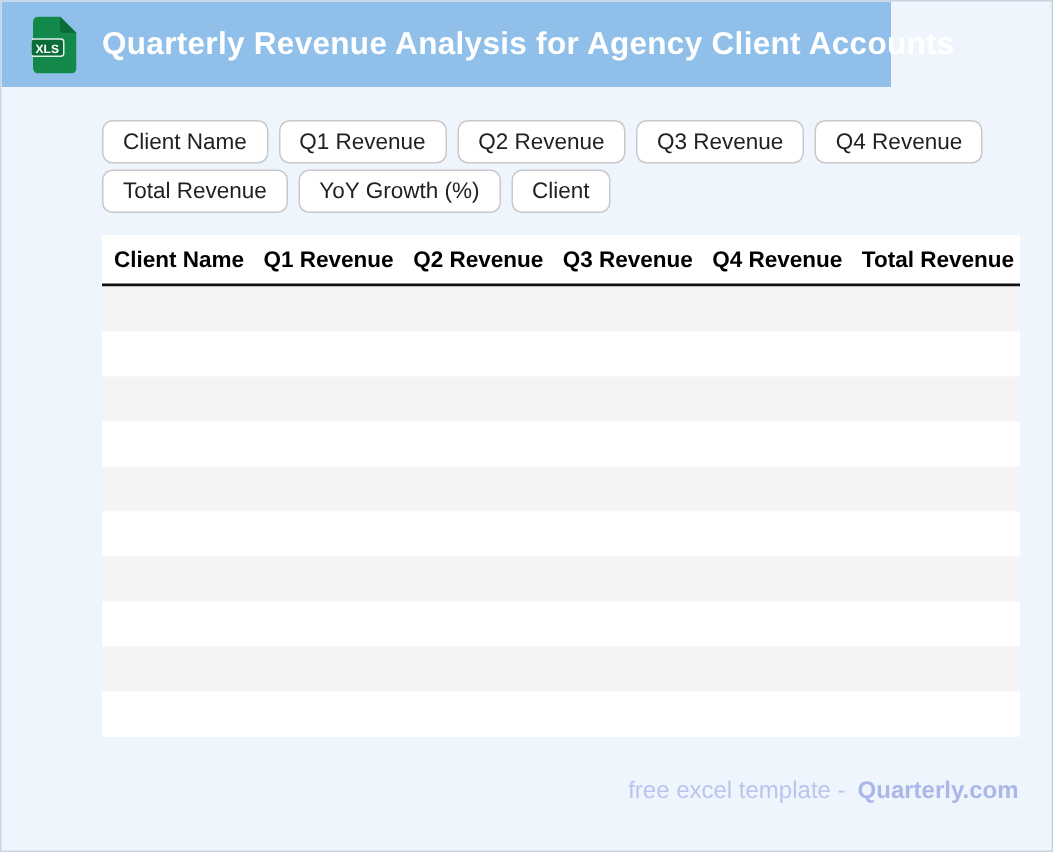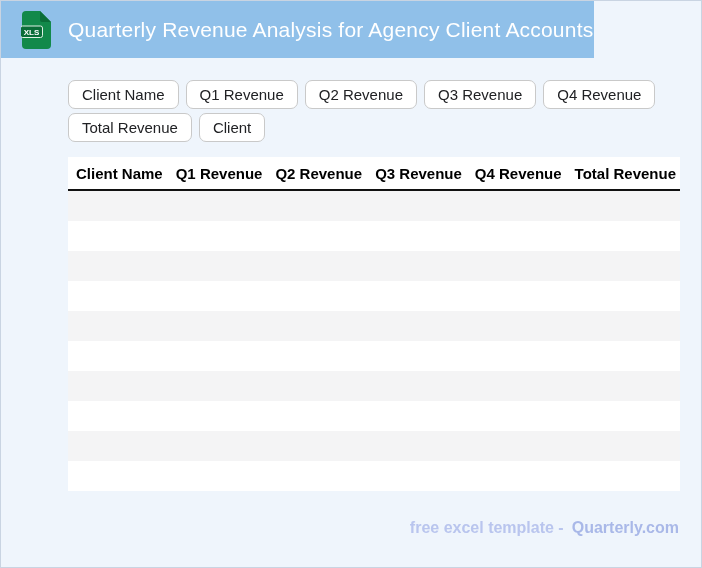--- a/index.html
+++ b/index.html
@@ -28,21 +28,21 @@
   .xls-icon {
     width: 30px; height: 38px;
     margin-left: 20px;
     margin-right: 17px;
     flex: none;
     display: block;
   }
   .page-title {
     color: #ffffff;
     font-size: 21px;
-    font-weight: 400;
+    font-weight: 700;
     letter-spacing: 0.2px;
     white-space: nowrap;
   }
   
   .chips {
     position: absolute;
     left: 67px; top: 79px;
     width: 612px;
     display: flex;
     flex-wrap: wrap;
@@ -94,21 +94,21 @@
   .tr.even { background: #ffffff; }
   
   .footer {
     position: absolute;
     right: 22px; top: 518px;
     font-size: 16px;
     white-space: nowrap;
   }
   .footer-text {
     color: var(--footer-text-color, #b9c5ee);
-    font-weight: 700;
+    font-weight: 400;
   }
   .footer-brand {
     color: var(--footer-brand-color, #a9b8e8);
     font-weight: 700;
     margin-left: 8px;
   }
 </style>
 </head>
 <body>
 
@@ -124,20 +124,21 @@
     <h1 class="page-title">Quarterly Revenue Analysis for Agency Client Accounts</h1>
   </header>
 
   <section class="chips" id="chips">
       <button class="chip">Client Name</button>
       <button class="chip">Q1 Revenue</button>
       <button class="chip">Q2 Revenue</button>
       <button class="chip">Q3 Revenue</button>
       <button class="chip">Q4 Revenue</button>
       <button class="chip">Total Revenue</button>
+      <button class="chip">YoY Growth (%)</button>
       <button class="chip">Client</button>
     </section>
 
   <section class="table">
     <div class="thead" id="thead">
         <span class="th">Client Name</span>
         <span class="th">Q1 Revenue</span>
         <span class="th">Q2 Revenue</span>
         <span class="th">Q3 Revenue</span>
         <span class="th">Q4 Revenue</span>

